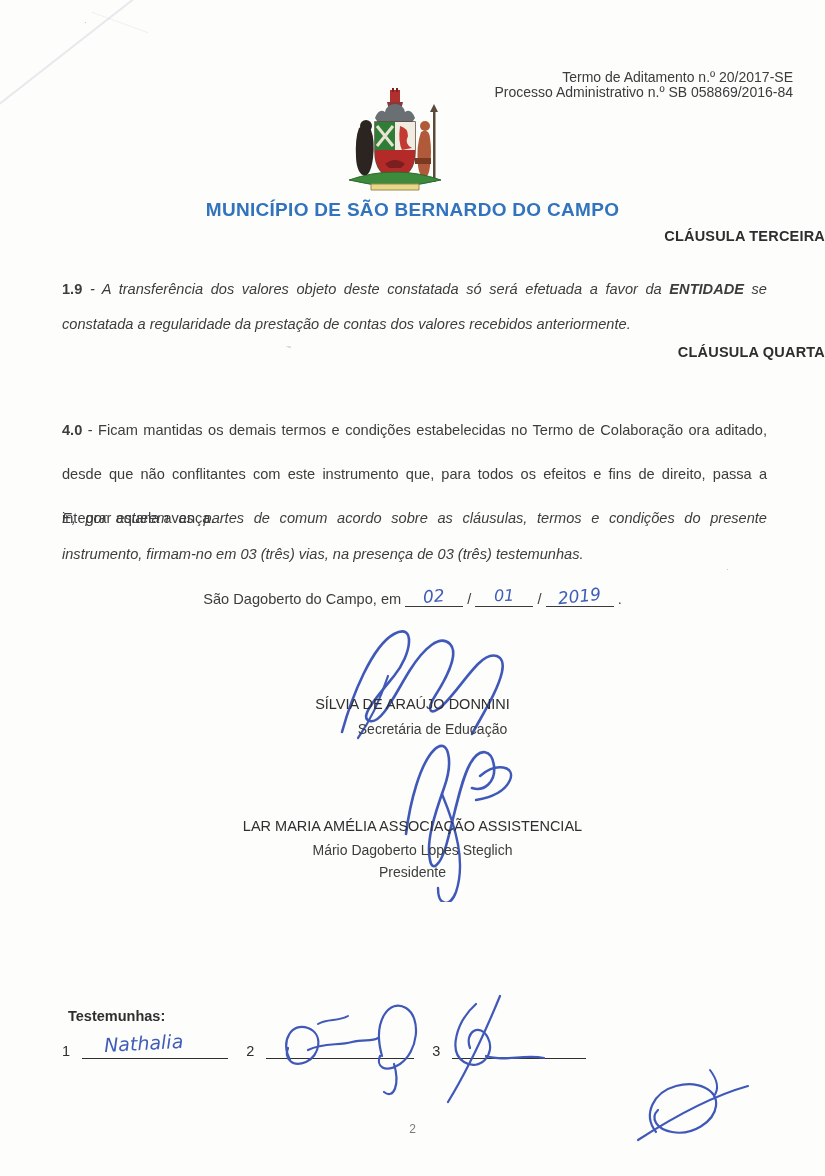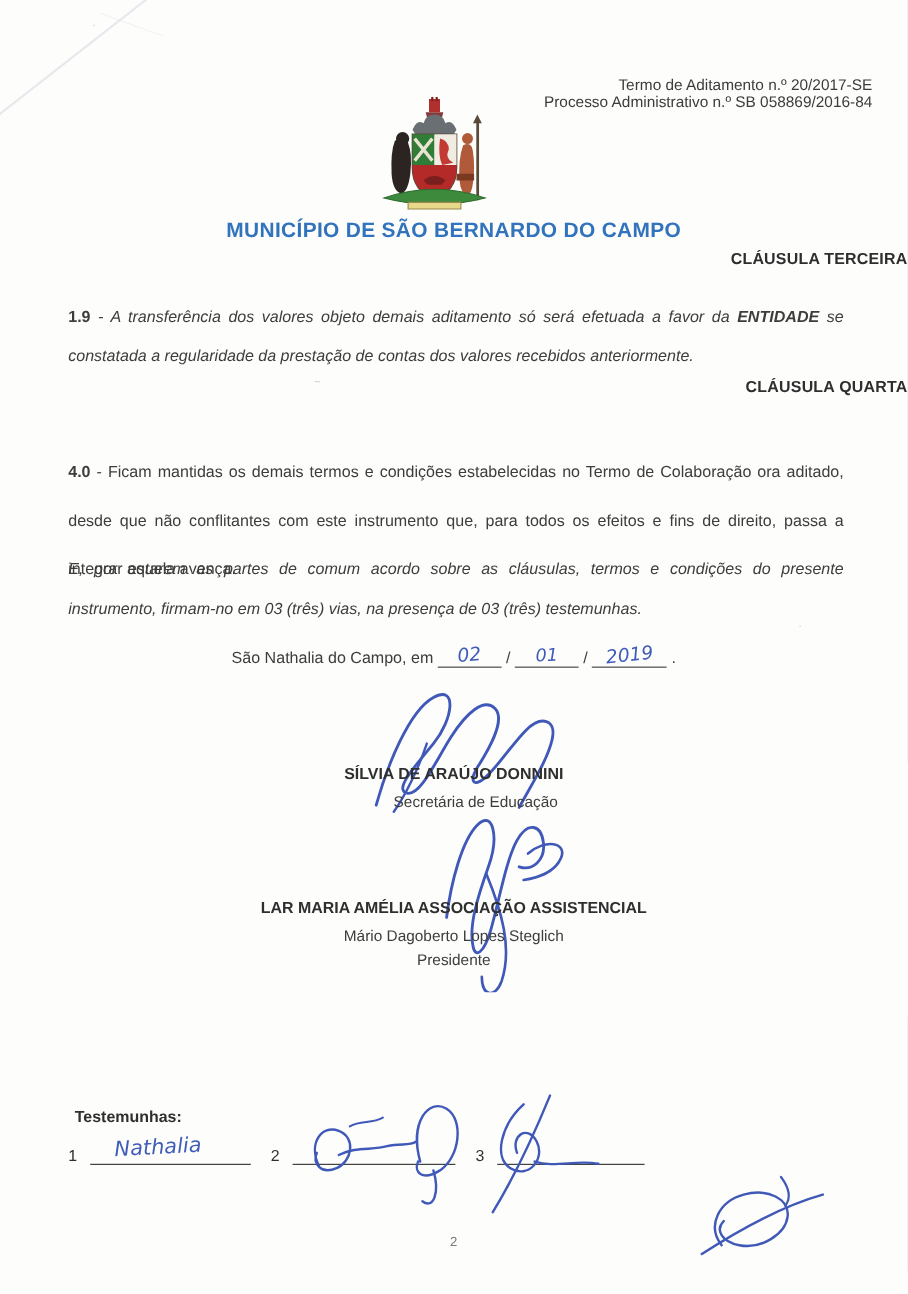--- a/index.html
+++ b/index.html
@@ -26,21 +26,21 @@
   .italic{font-style:italic;}
   .b{font-weight:bold;}
   
   .date-line{top:588px;left:0;width:100%;text-align:center;font-size:14.6px;color:#3d3d3d;}
   .blank{display:inline-block;border-bottom:1.6px solid #3a3a3a;text-align:center;position:relative;height:18px;vertical-align:bottom;}
   .hand{font-family:"DejaVu Sans", sans-serif;font-style:italic;color:#3f5cb8;display:inline-block;}
   .hand-day{font-size:17px;transform:rotate(-5deg) translateY(-2px);}
   .hand-month{font-size:16px;transform:rotate(-2deg) translateY(-2px);}
   .hand-year{font-size:17px;transform:rotate(-6deg) translateY(-2px);}
   
-  .sig-name{left:0;width:100%;text-align:center;font-weight:bold;font-size:14.5px;color:#2f2f2f;}
+  .sig-name{left:0;width:100%;text-align:center;font-weight:normal;font-size:14.5px;color:#2f2f2f;}
   .sig-role{left:0;width:100%;text-align:center;font-size:14px;color:#3d3d3d;}
   svg.sig{position:absolute;pointer-events:none;}
   svg.sig path{fill:none;stroke:#4059b8;stroke-linecap:round;}
   
   .witness-label{top:1008px;left:68px;font-weight:bold;font-size:14.5px;color:#2f2f2f;}
   .witness-row{top:1042px;left:62px;width:560px;font-size:14.5px;color:#2f2f2f;}
   .wline{display:inline-block;border-bottom:1.6px solid #2f2f2f;height:16px;vertical-align:bottom;}
   .hand-name{position:absolute;font-family:"DejaVu Sans", sans-serif;font-style:italic;font-size:19px;color:#3f5cb8;transform:rotate(-3deg);}
   .page-number{top:1122px;left:0;width:100%;text-align:center;font-size:12px;color:#7a7a7a;}
 </style>
@@ -88,33 +88,33 @@
 
     <path d="M4,92 q46,-16 92,0 q-46,12 -92,0 z" fill="#3d8a3d" stroke="#2d6a2d" stroke-width="1"></path>
     <path d="M26,96 h48 v6 h-48 z" fill="#e8d88a" stroke="#9a8a4a" stroke-width="1"></path>
   </svg>
 
   <div class="abs muni-title" style="color:#3273bd;">MUNICÍPIO DE SÃO BERNARDO DO CAMPO</div>
 
   <div class="abs clause-heading" style="top:228px;">CLÁUSULA TERCEIRA</div>
 
   <p class="abs para italic" style="top:272px;line-height:35px;margin:0;">
-    <span class="b" style="font-style:normal;">1.9</span><span> - A transferência dos valores objeto demais aditamento só será efetuada a favor da </span><span class="b">ENTIDADE</span><span> se constatada a regularidade da prestação de contas dos valores recebidos anteriormente.</span>
+    <span class="b" style="font-style:normal;">1.9</span><span> - A transferência dos valores objeto deste constatada só será efetuada a favor da </span><span class="b">ENTIDADE</span><span> se constatada a regularidade da prestação de contas dos valores recebidos anteriormente.</span>
   </p>
 
   <div class="abs clause-heading" style="top:344px;">CLÁUSULA QUARTA</div>
 
   <p class="abs para" style="top:408px;line-height:44px;margin:0;">
     <span class="b">4.0</span><span> - Ficam mantidas os demais termos e condições estabelecidas no Termo de Colaboração ora aditado, desde que não conflitantes com este instrumento que, para todos os efeitos e fins de direito, passa a integrar aquela avença.</span>
   </p>
 
   <p class="abs para italic" style="top:500px;line-height:36px;margin:0;">E, por estarem as partes de comum acordo sobre as cláusulas, termos e condições do presente instrumento, firmam-no em 03 (três) vias, na presença de 03 (três) testemunhas.</p>
 
   <div class="abs date-line">
-    <span>São Nathalia do Campo, em</span>
+    <span>São Dagoberto do Campo, em</span>
     <span class="blank" style="width:58px;"><span class="hand hand-day">02</span></span>
     <span>/</span>
     <span class="blank" style="width:58px;"><span class="hand hand-month">01</span></span>
     <span>/</span>
     <span class="blank" style="width:68px;"><span class="hand hand-year">2019</span></span>
     <span>.</span>
   </div>
 
   <svg class="sig" style="left:328px;top:620px;" width="210" height="125" viewBox="0 0 210 125">
     <path stroke-width="2.6" d="M14,112 C24,76 44,26 66,14 C88,2 84,34 66,56 C48,78 30,98 42,101 C54,104 68,72 82,50 C96,28 112,14 122,24 C132,34 116,62 107,76 C98,90 102,97 114,86 C126,75 138,56 150,44 C164,30 178,34 174,52 C170,70 156,92 144,114"></path>

